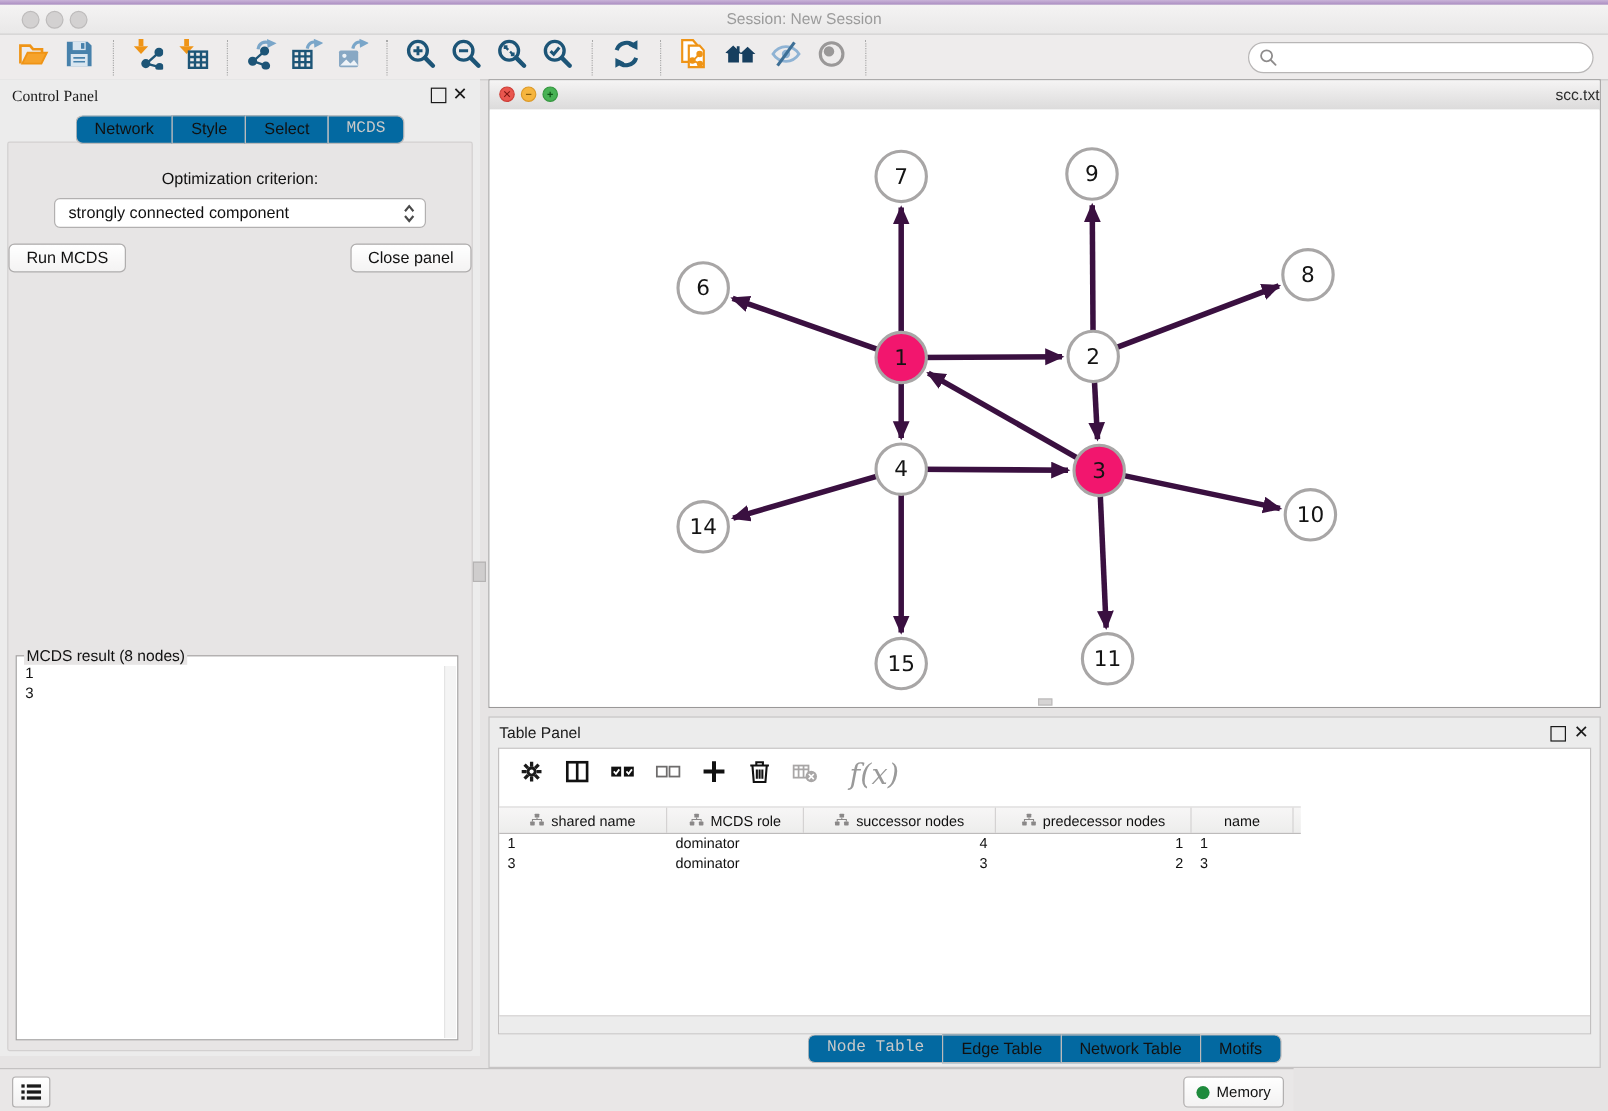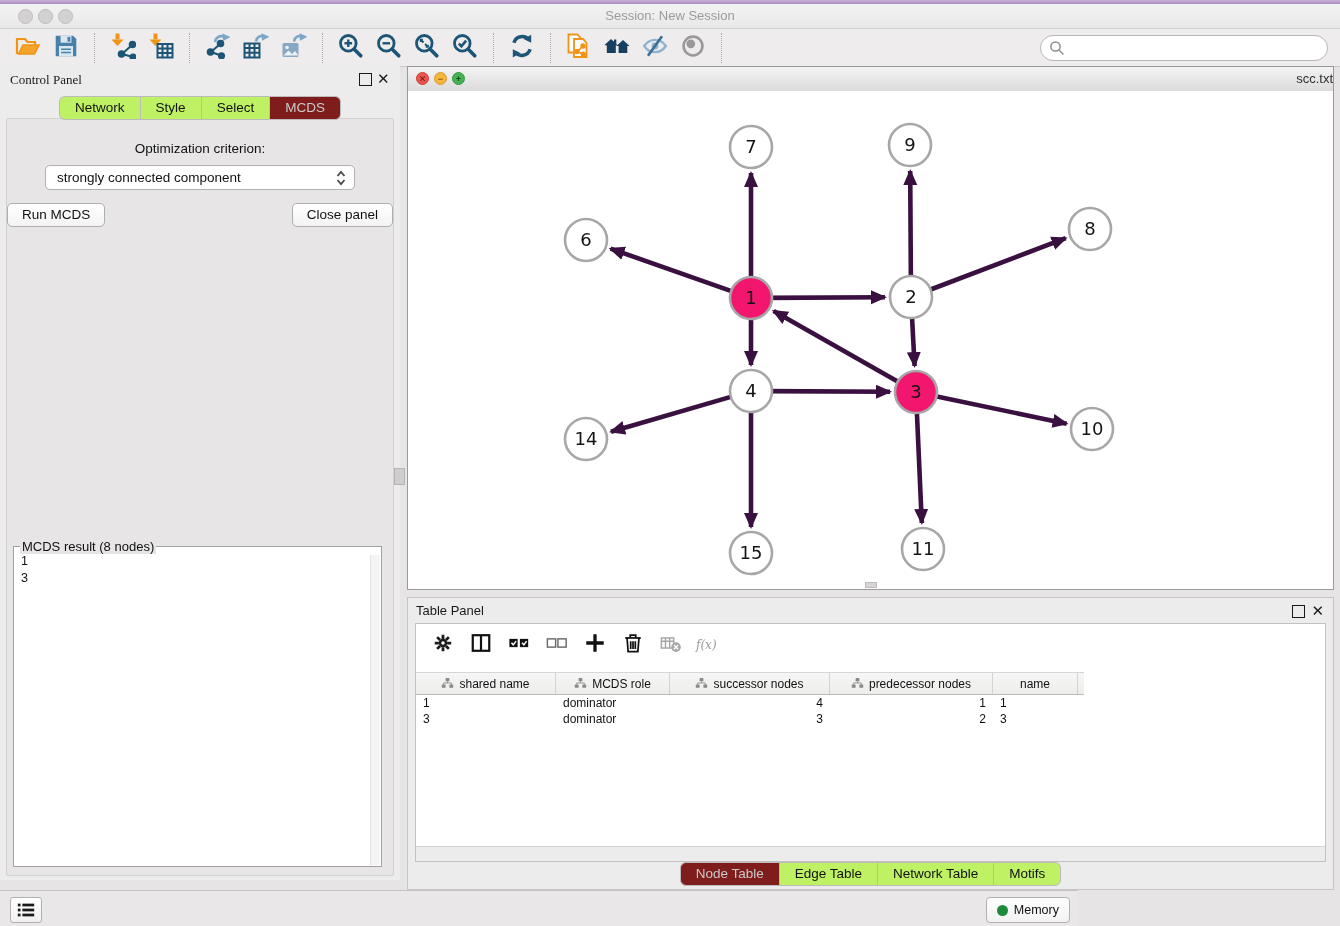--- a/index.html
+++ b/index.html
@@ -24,25 +24,25 @@
   #search-box{width:288px;height:26px;border:1px solid #b8b6b6;border-radius:13px;background:#fff;
               display:flex;align-items:center;padding-left:8px;box-sizing:border-box;}
   #search-input{border:none;outline:none;flex:1;font-size:13px;background:transparent;height:20px;}
   
   #control-panel{left:0;top:66px;width:400px;height:814px;background:#ececec;}
   #cp-header{position:absolute;left:0;top:0;width:100%;height:26px;}
   #cp-title{position:absolute;left:10px;top:6px;font-size:13px;color:#1a1a1a;font-family:Liberation Serif, serif;}
   .panel-float{position:absolute;width:11px;height:11px;border:1.6px solid #1a1a1a;top:7px;cursor:pointer;}
   .panel-close{position:absolute;top:4px;font-size:15px;font-weight:bold;color:#1a1a1a;cursor:pointer;line-height:17px;}
   #cp-tabs{position:absolute;left:0;top:30px;width:100%;display:flex;justify-content:center;z-index:3;}
-  .tab{font-size:13.5px;padding:3px 15px 4px;background:#bef264;border:1px solid #bcbaba;border-right:none;
+  .tab{font-size:13.5px;padding:3px 15px 4px;background:#0369a1;border:1px solid #bcbaba;border-right:none;
        color:#111;cursor:pointer;}
   .tab:first-child{border-radius:6px 0 0 6px;}
   .tab:last-child{border-radius:0 6px 6px 0;border-right:1px solid #bcbaba;}
-  .tab.active{background:#7f1d1d;color:#c9c9c9;}
+  .tab.active{background:#0369a1;color:#c9c9c9;font-family:Liberation Mono, monospace;}
   #cp-body{position:absolute;left:6px;right:6px;top:52px;bottom:4px;background:#e7e5e5;
            border:1px solid #d2d0d0;border-radius:2px;}
   #opt-label{position:absolute;left:0;right:0;top:22px;text-align:center;font-size:13.5px;color:#111;}
   #opt-select{position:absolute;left:38px;right:38px;top:46px;height:25px;background:#fff;
               border:1px solid #b2b0b0;border-radius:5px;display:flex;align-items:center;
               padding:0 8px 0 11px;box-sizing:border-box;cursor:pointer;}
   #opt-select span{font-size:13.5px;color:#111;flex:1;}
   #cp-buttons{position:absolute;left:0;right:0;top:84px;display:flex;justify-content:space-between;gap:16px;}
   .push-btn{font-size:13.5px;color:#111;background:linear-gradient(#ffffff,#f4f3f3);
             border:1px solid #b0aeae;border-radius:5px;padding:3px 14px 4px;cursor:pointer;}
@@ -69,22 +69,22 @@
   
   #table-panel{left:407px;top:597px;width:927px;height:293px;background:#ececec;border:1px solid #c6c4c4;
                box-sizing:border-box;}
   #tp-title{position:absolute;left:8px;top:5px;font-size:13px;color:#1a1a1a;}
   #tp-inner{position:absolute;left:7px;right:7px;top:25px;height:237px;background:#fff;
             border:1px solid #c2c0c0;}
   #tp-toolbar{position:absolute;left:0;top:0;right:0;height:42px;display:flex;align-items:center;
               padding-left:12px;gap:8px;}
   .tp-btn{width:30px;height:30px;display:flex;align-items:center;justify-content:center;cursor:pointer;}
   .tp-btn svg{width:22px;height:22px;}
-  #fx-label{font-size:12px;color:#9a9a9a;font-family:"DejaVu Serif","Liberation Serif",serif;
-            font-style:italic;margin-left:2px;}
+  #fx-label{font-size:24px;color:#9a9a9a;font-family:"DejaVu Serif","Liberation Serif",serif;
+            font-style:italic;margin-left:14px;}
   #tp-table{position:absolute;left:0;top:48px;right:0;}
   #tp-head{display:flex;background:linear-gradient(#f7f6f6,#ededec);border-top:1px solid #d8d6d6;
            border-bottom:1px solid #bdbbbb;height:21px;width:668px;}
   .th{display:flex;align-items:center;justify-content:center;font-size:12px;color:#111;
       border-right:1px solid #d4d2d2;box-sizing:border-box;gap:5px;cursor:pointer;}
   .th svg{width:13px;height:13px;flex:none;}
   .tr{display:flex;height:16px;align-items:center;width:668px;cursor:default;}
   .td{font-size:12px;color:#111;box-sizing:border-box;padding:0 7px;overflow:hidden;white-space:nowrap;}
   #tp-scroll{position:absolute;left:0;right:0;bottom:0;height:14px;background:#ececec;
              border-top:1px solid #d6d4d4;}

